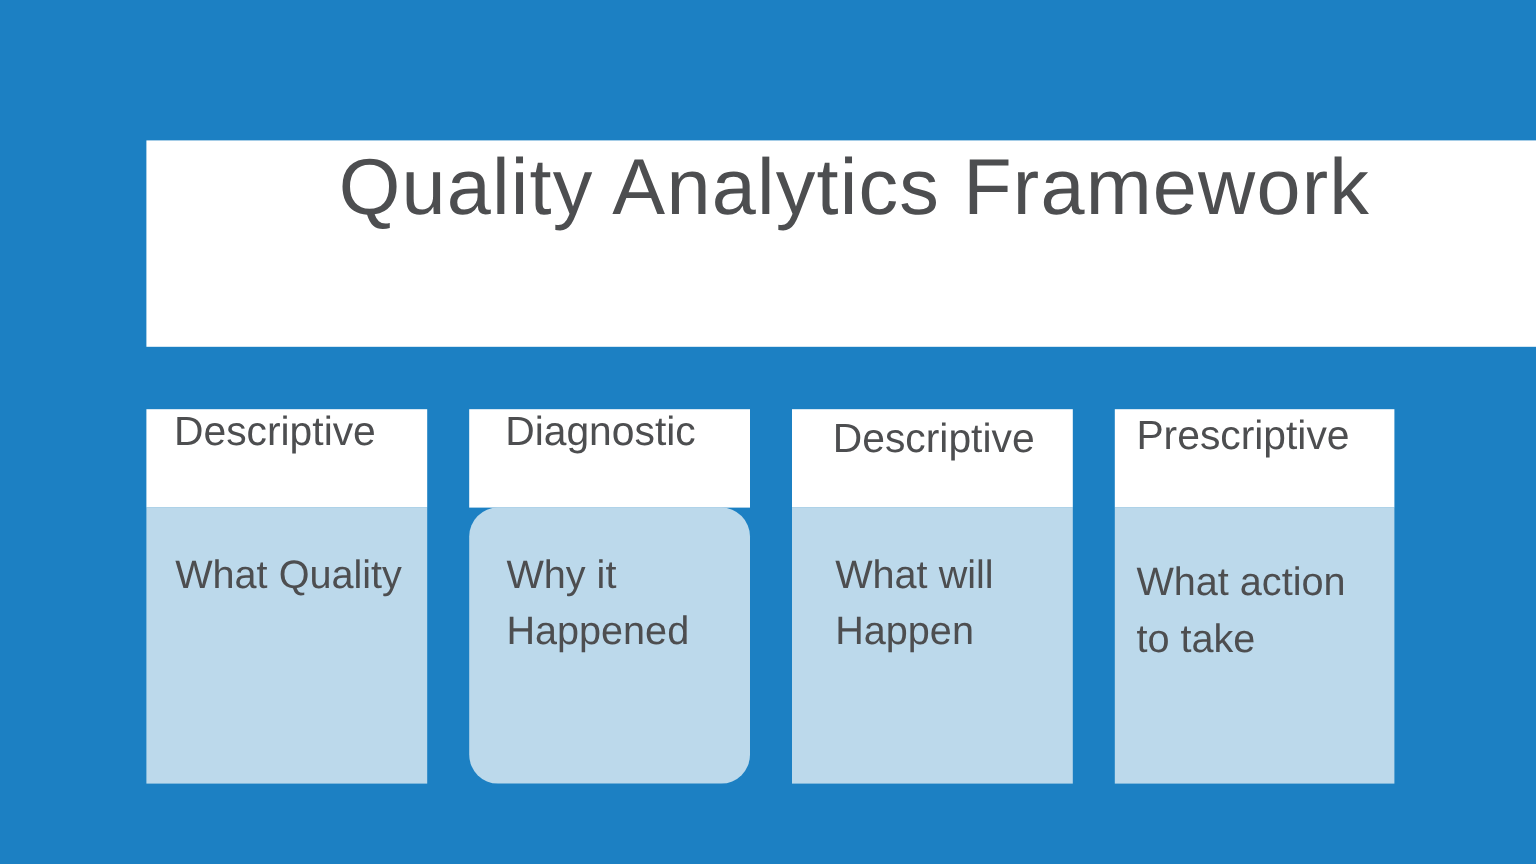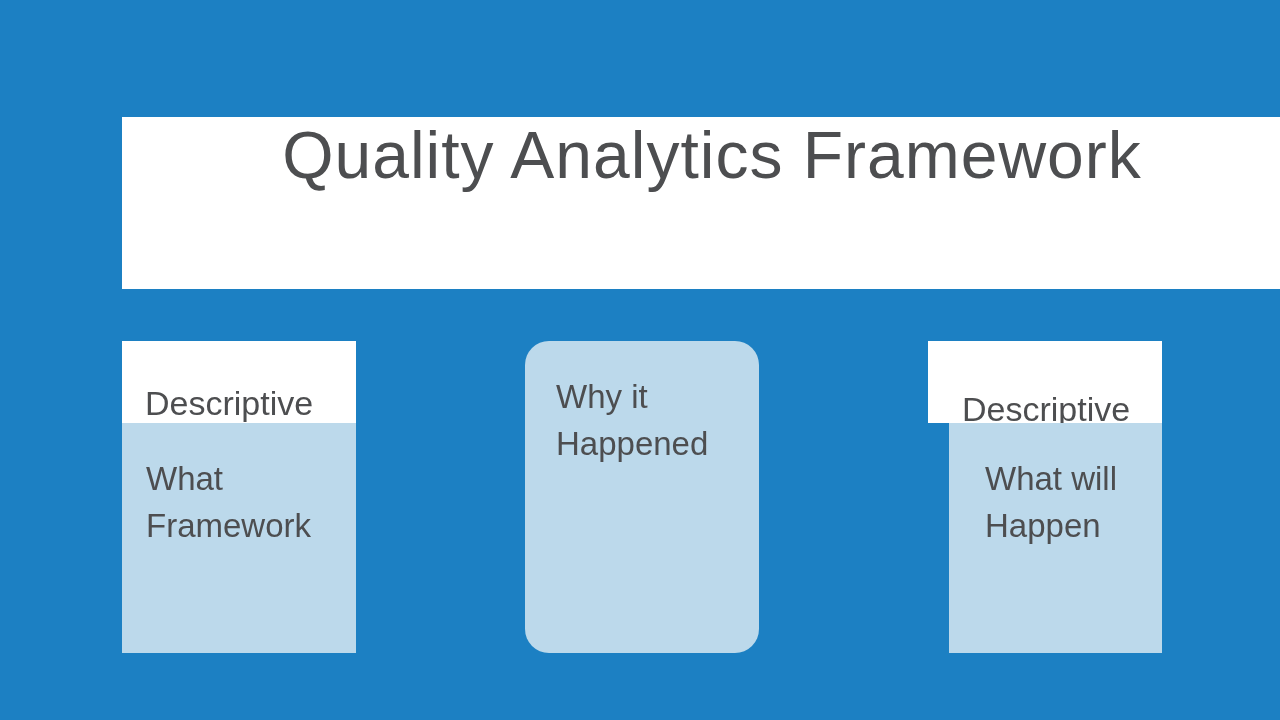--- a/index.html
+++ b/index.html
@@ -51,21 +51,21 @@
   .framework-column {
     width: 234px;
     height: 312px;
     display: flex;
     flex-direction: column;
   }
   .col-header {
     height: 82px;
     background: var(--card-header-bg, #ffffff);
     display: flex;
-    align-items: flex-end;
+    align-items: flex-start;
     font-size: 34px;
     font-weight: 400;
     color: var(--text, #4d4e50);
     white-space: nowrap;
     overflow: hidden;
   }
   .col-body {
     flex: 1;
     background: var(--card-body-bg, #bcd9eb);
     font-size: 33px;
@@ -75,50 +75,59 @@
     padding-top: 32px;
     padding-right: 14px;
   }
   
   .framework-column:nth-child(1) .col-header { padding-left: 23px; }
   .framework-column:nth-child(1) .col-body   { padding-left: 24px; }
   .framework-column:nth-child(2) .col-header { padding-left: 30px; }
   .framework-column:nth-child(2) .col-body   { padding-left: 31px; border-radius: 24px; }
   .framework-column:nth-child(3) .col-header { padding-left: 34px; }
   .framework-column:nth-child(3) .col-header .col-header-text { transform: translateY(6px); }
-  .framework-column:nth-child(3) .col-body   { padding-left: 36px; margin-left: 21px; }
+  .framework-column:nth-child(3) .col-body   { padding-left: 36px; }
   .framework-column:nth-child(4) { width: 233px; }
   .framework-column:nth-child(4) .col-header { padding-left: 18px; }
   .framework-column:nth-child(4) .col-header .col-header-text { transform: translateY(3px); }
   .framework-column:nth-child(4) .col-body   { padding-left: 18px; padding-top: 38px; }
 </style>
 </head>
 <body>
 
 <div class="slide">
 
   <div class="title-card">
     <div class="title-text">Quality Analytics Framework</div>
   </div>
 
   <div class="columns">
 
     <div class="framework-column">
       <div class="col-header">
         <span class="col-header-text">Descriptive</span>
       </div>
-      <div class="col-body">What Framework</div>
+      <div class="col-body">What Quality</div>
     </div>
 
     <div class="framework-column">
+      <div class="col-header">
+        <span class="col-header-text">Diagnostic</span>
+      </div>
       <div class="col-body">Why it Happened</div>
     </div>
 
     <div class="framework-column">
       <div class="col-header">
         <span class="col-header-text">Descriptive</span>
       </div>
       <div class="col-body">What will Happen</div>
     </div>
 
+    <div class="framework-column">
+      <div class="col-header">
+        <span class="col-header-text">Prescriptive</span>
+      </div>
+      <div class="col-body">What action to take</div>
+    </div>
 
   </div>
 </div>
 
 </body></html>

